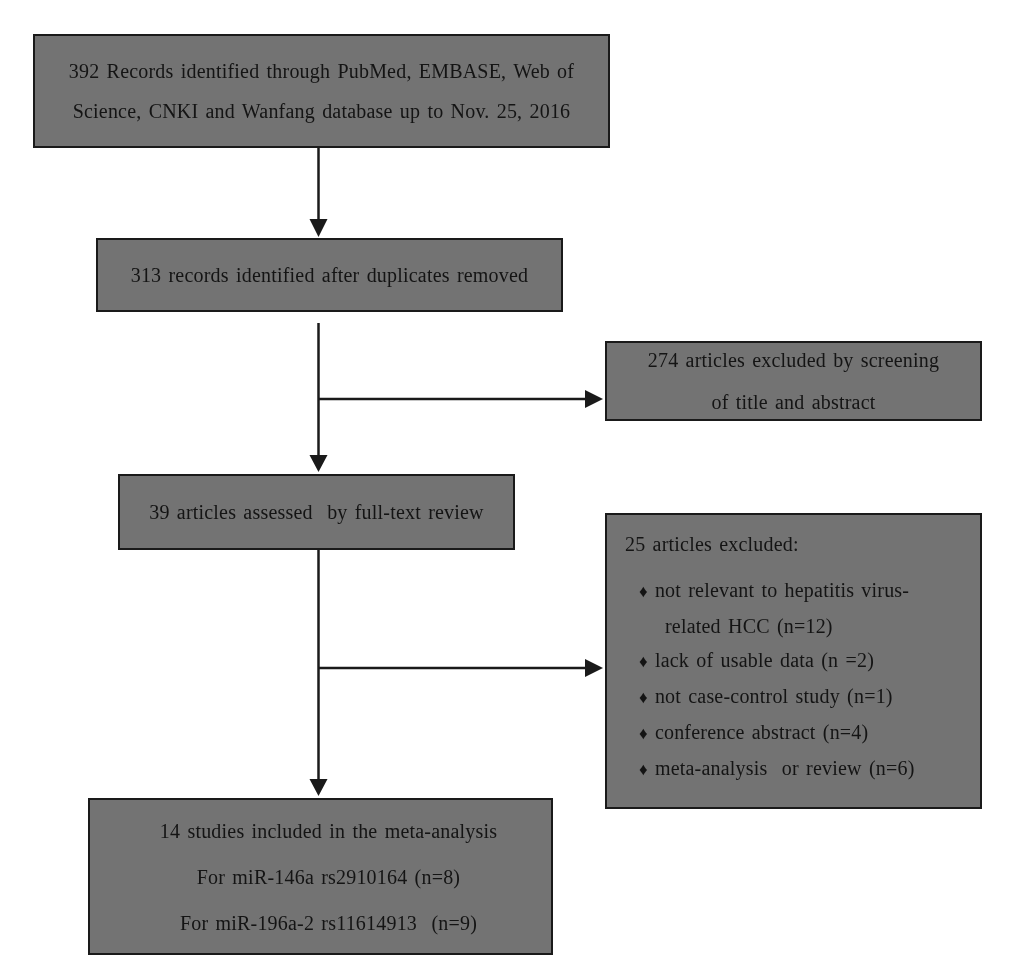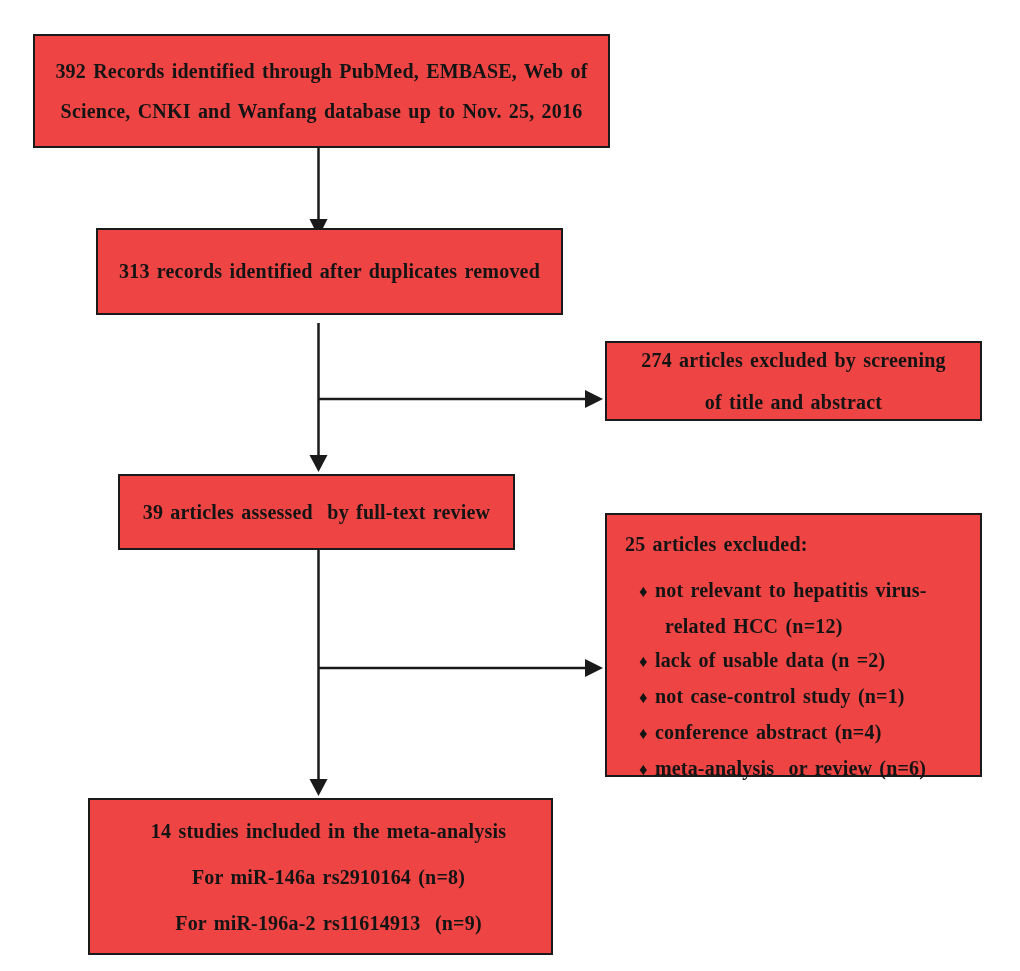--- a/index.html
+++ b/index.html
@@ -20,50 +20,49 @@
     position: absolute;
     left: 0; top: 0;
     width: 1020px;
     height: 971px;
     z-index: 1;
   }
   .box {
     position: absolute;
     box-sizing: border-box;
     border: 2px solid #1a1a1a;
-    background: #ef4444;
+    background: #737373;
     z-index: 2;
     display: flex;
     flex-direction: column;
     justify-content: center;
     align-items: center;
     text-align: center;
     font-size: 20px;
     letter-spacing: 0.2px;
     word-spacing: 2px;
-    font-weight: bold;
   }
   .tline { white-space: pre-wrap; }
 
   .box-identified {
     left: 33px; top: 34px; width: 577px; height: 114px;
     line-height: 40px;
   }
   .box-duplicates {
-    left: 96px; top: 228px; width: 467px; height: 87px; text-align: center;
+    left: 96px; top: 238px; width: 467px; height: 74px; text-align: center;
   }
   .box-excluded-screening {
     left: 605px; top: 341px; width: 377px; height: 80px;
     line-height: 42px;
   }
   .box-fulltext {
     left: 118px; top: 474px; width: 397px; height: 76px;
   }
   .box-excluded-fulltext {
-    left: 605px; top: 513px; width: 377px; height: 264px;
+    left: 605px; top: 513px; width: 377px; height: 296px;
     justify-content: flex-start;
     align-items: flex-start;
     text-align: left;
     padding: 12px 22px 0 18px;
     line-height: 34px;
   }
   .box-excluded-fulltext ul {
     list-style: none;
     margin: 12px;
     padding: 0;

